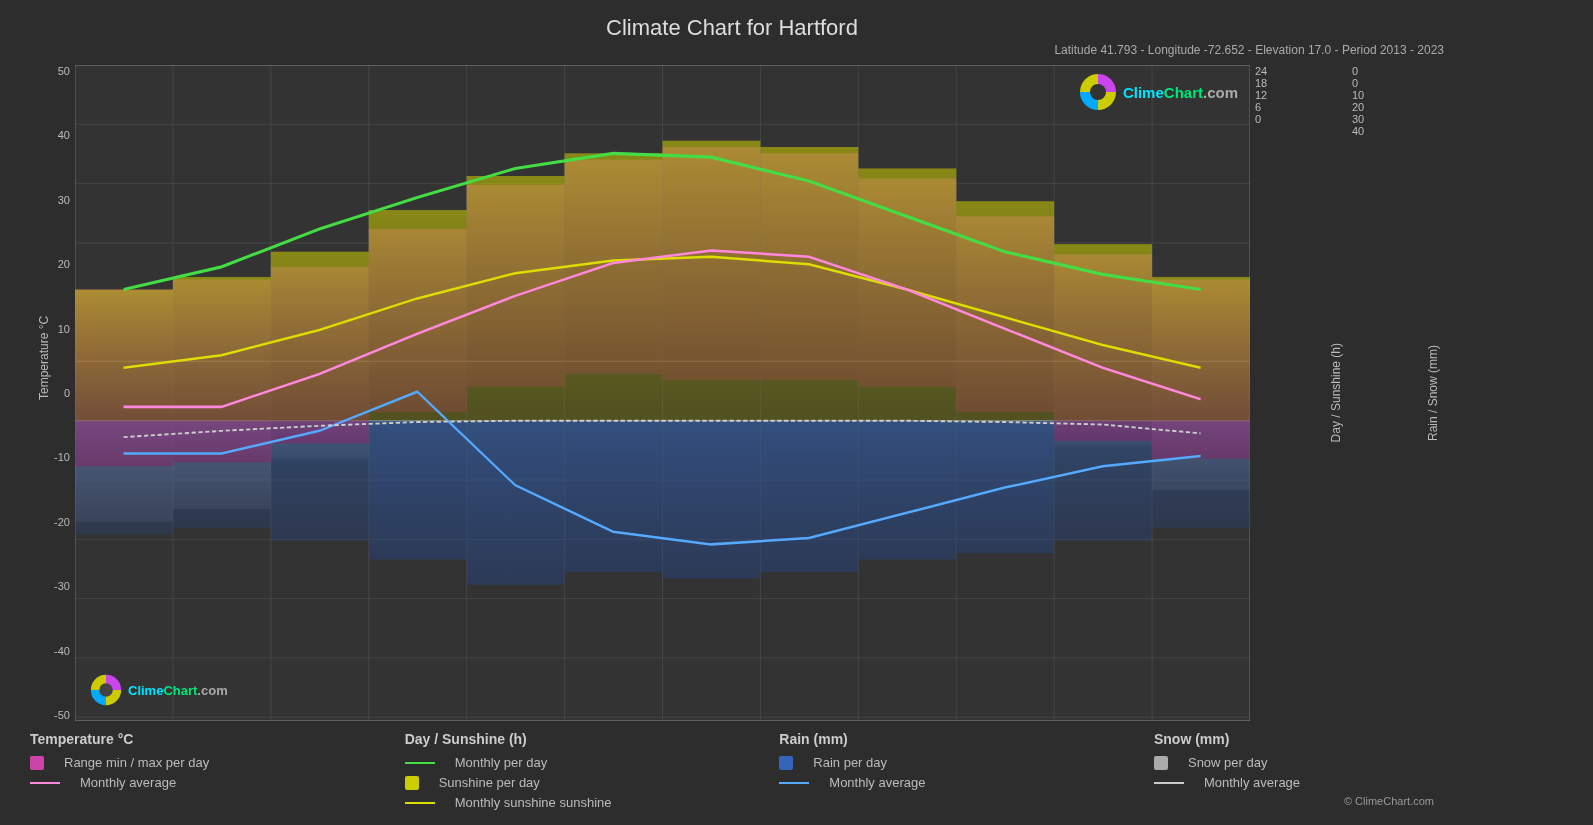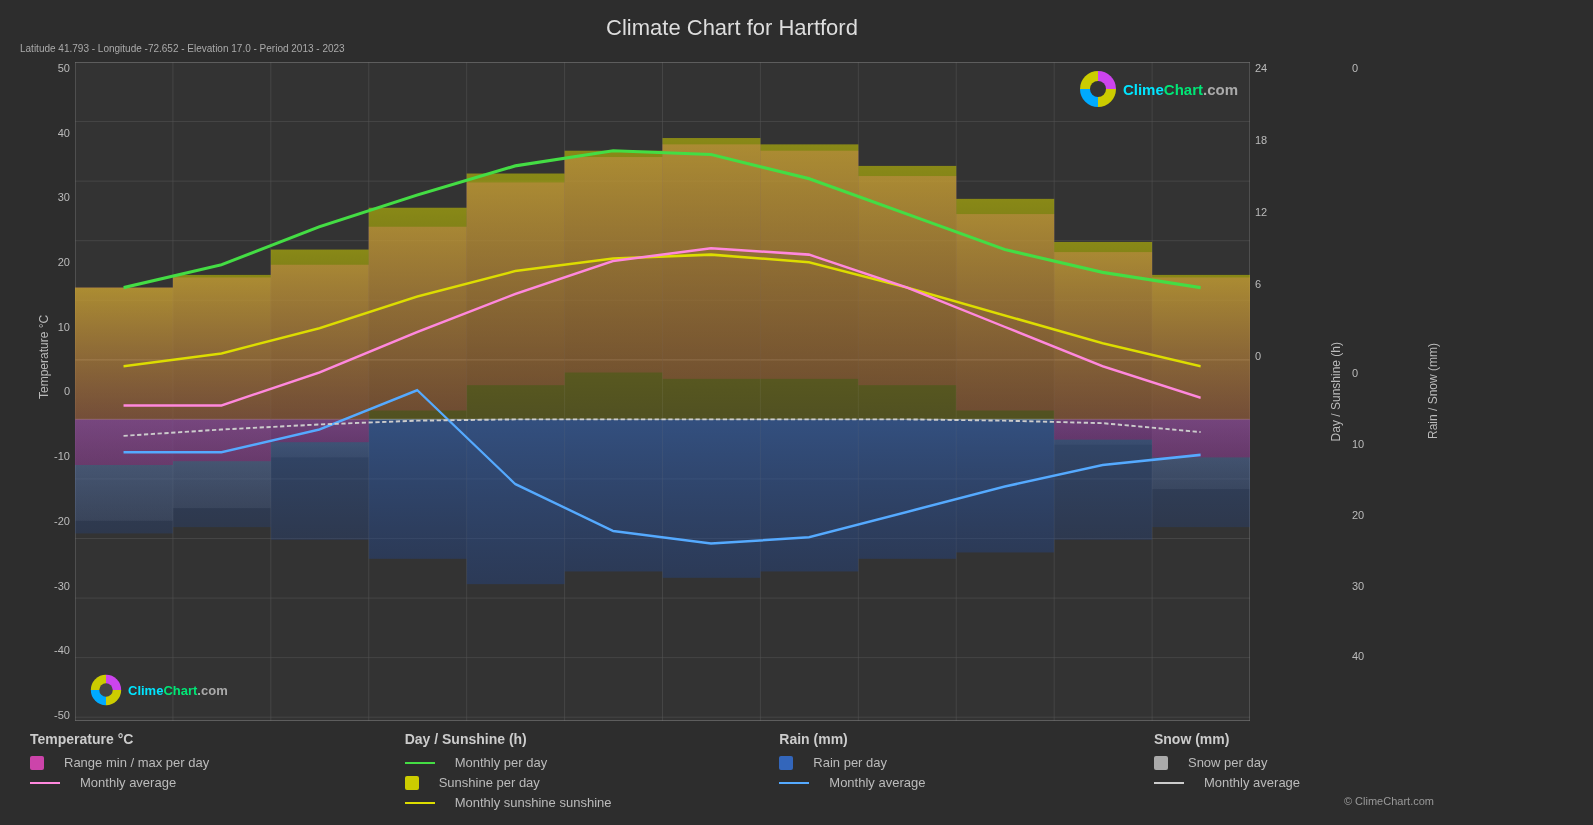--- a/index.html
+++ b/index.html
@@ -19,23 +19,23 @@
       padding: 10px 20px;
     }
     .chart-title {
       text-align: center;
       color: #ddd;
       font-size: 22px;
       font-weight: normal;
       margin-top: 5px;
     }
     .chart-subtitle {
-      text-align: left;
+      text-align: right;
       color: #aaa;
-      font-size: 10px;
+      font-size: 12px;
       margin-top: 2px;
     }
     .chart-area {
       display: flex;
       flex: 1;
       margin-top: 8px;
       position: relative;
     }
     .y-axis-left {
       display: flex;
@@ -52,21 +52,20 @@
       top: 50%;
       transform: rotate(-90deg) translateX(50%);
       transform-origin: center center;
       font-size: 12px;
       color: #bbb;
       white-space: nowrap;
     }
     .y-axis-right {
       display: flex;
       flex-direction: column;
-      justify-content: space-between;
       width: 75px;
       padding-left: 5px;
       align-items: flex-start;
       position: relative;
     }
     .y-label {
       font-size: 11px;
       color: #bbb;
     }
     .chart-svg-container {

